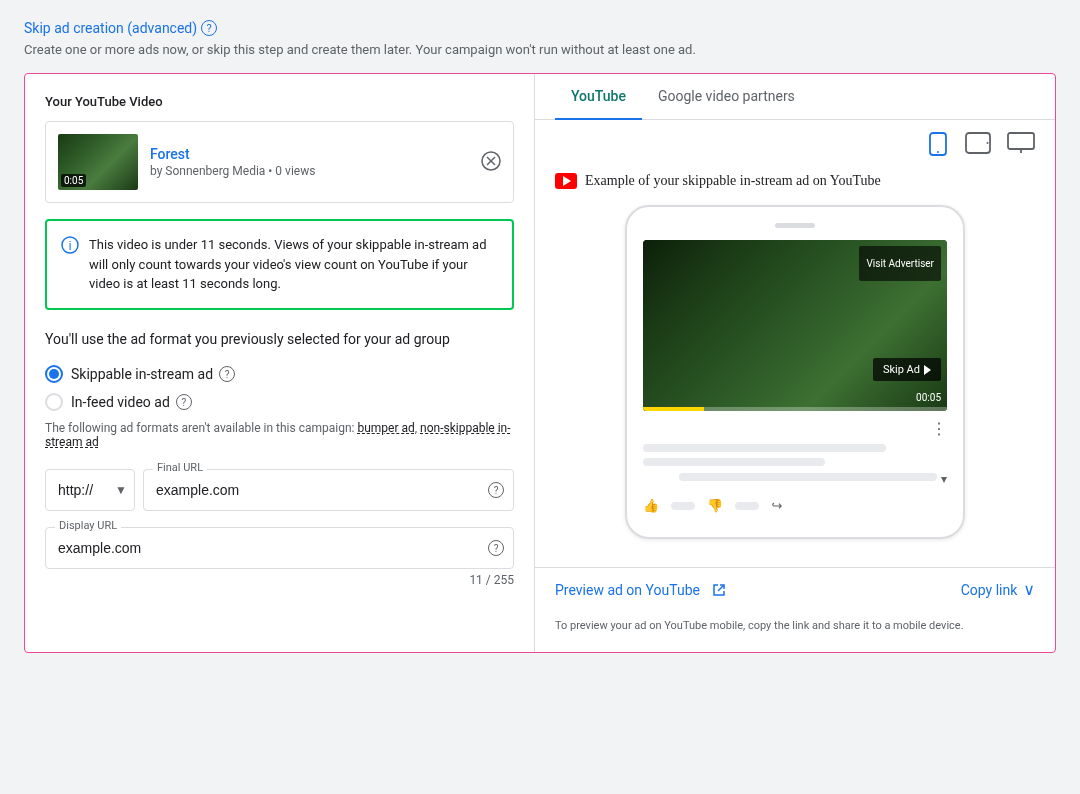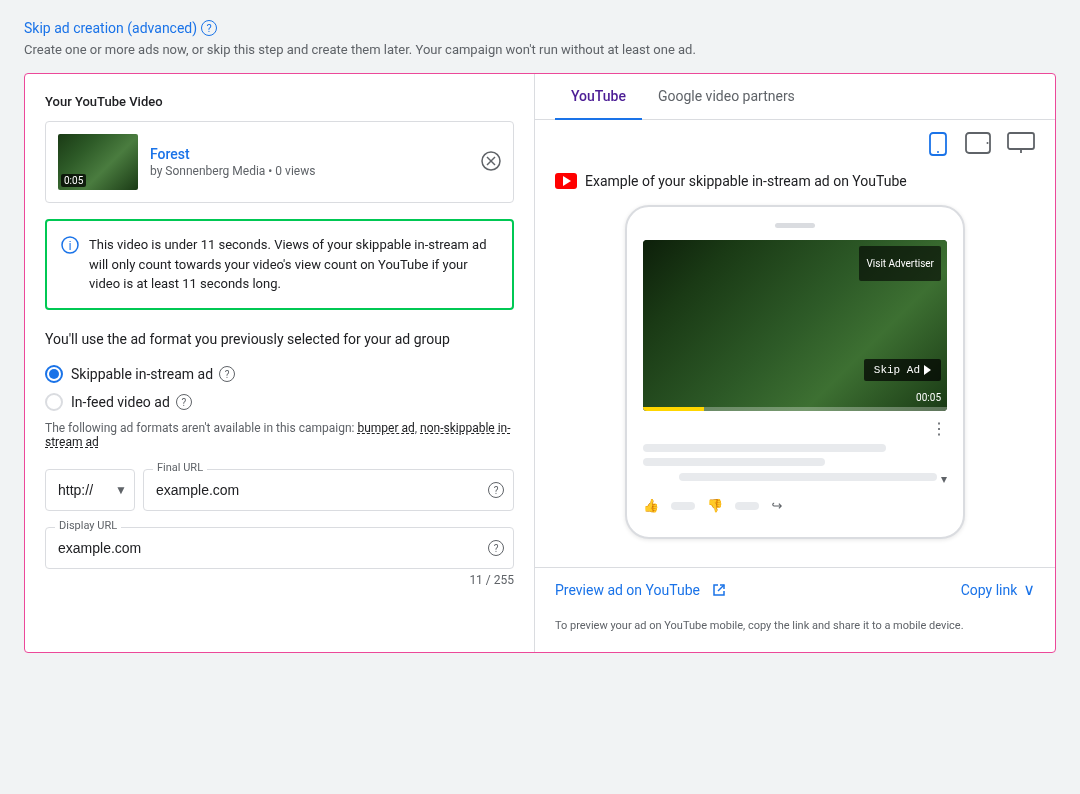--- a/index.html
+++ b/index.html
@@ -278,21 +278,21 @@
     }
     .tab-item {
       padding: 14px 16px;
       font-size: 14px;
       color: #5f6368;
       cursor: pointer;
       border-bottom: 2px solid transparent;
       margin-bottom: -1px;
     }
     .tab-item.active {
-      color: #4c1d95;
+      color: #0f766e;
       border-bottom: 2px solid #1a73e8;
       font-weight: 500;
     }
     .device-icons {
       display: flex;
       justify-content: flex-end;
       gap: 16px;
       padding: 12px 20px;
     }
     .device-icon {
@@ -306,20 +306,21 @@
     .preview-section {
       padding: 0 20px 20px;
     }
     .preview-label {
       display: flex;
       align-items: center;
       gap: 8px;
       font-size: 14px;
       color: #202124;
       margin-bottom: 16px;
+      font-family: Liberation Serif, serif;
     }
     .yt-logo {
       width: 22px;
       height: 16px;
       background: #ff0000;
       border-radius: 3px;
       display: flex;
       align-items: center;
       justify-content: center;
     }
@@ -376,21 +377,20 @@
       bottom: 30px;
       right: 6px;
       background: rgba(0,0,0,0.7);
       color: white;
       font-size: 11px;
       padding: 5px 10px;
       border-radius: 2px;
       display: flex;
       align-items: center;
       gap: 4px;
-      font-family: Liberation Mono, monospace;
     }
     .skip-play-icon {
       width: 0;
       height: 0;
       border-top: 5px solid transparent;
       border-bottom: 5px solid transparent;
       border-left: 7px solid white;
     }
     .video-timer {
       position: absolute;

